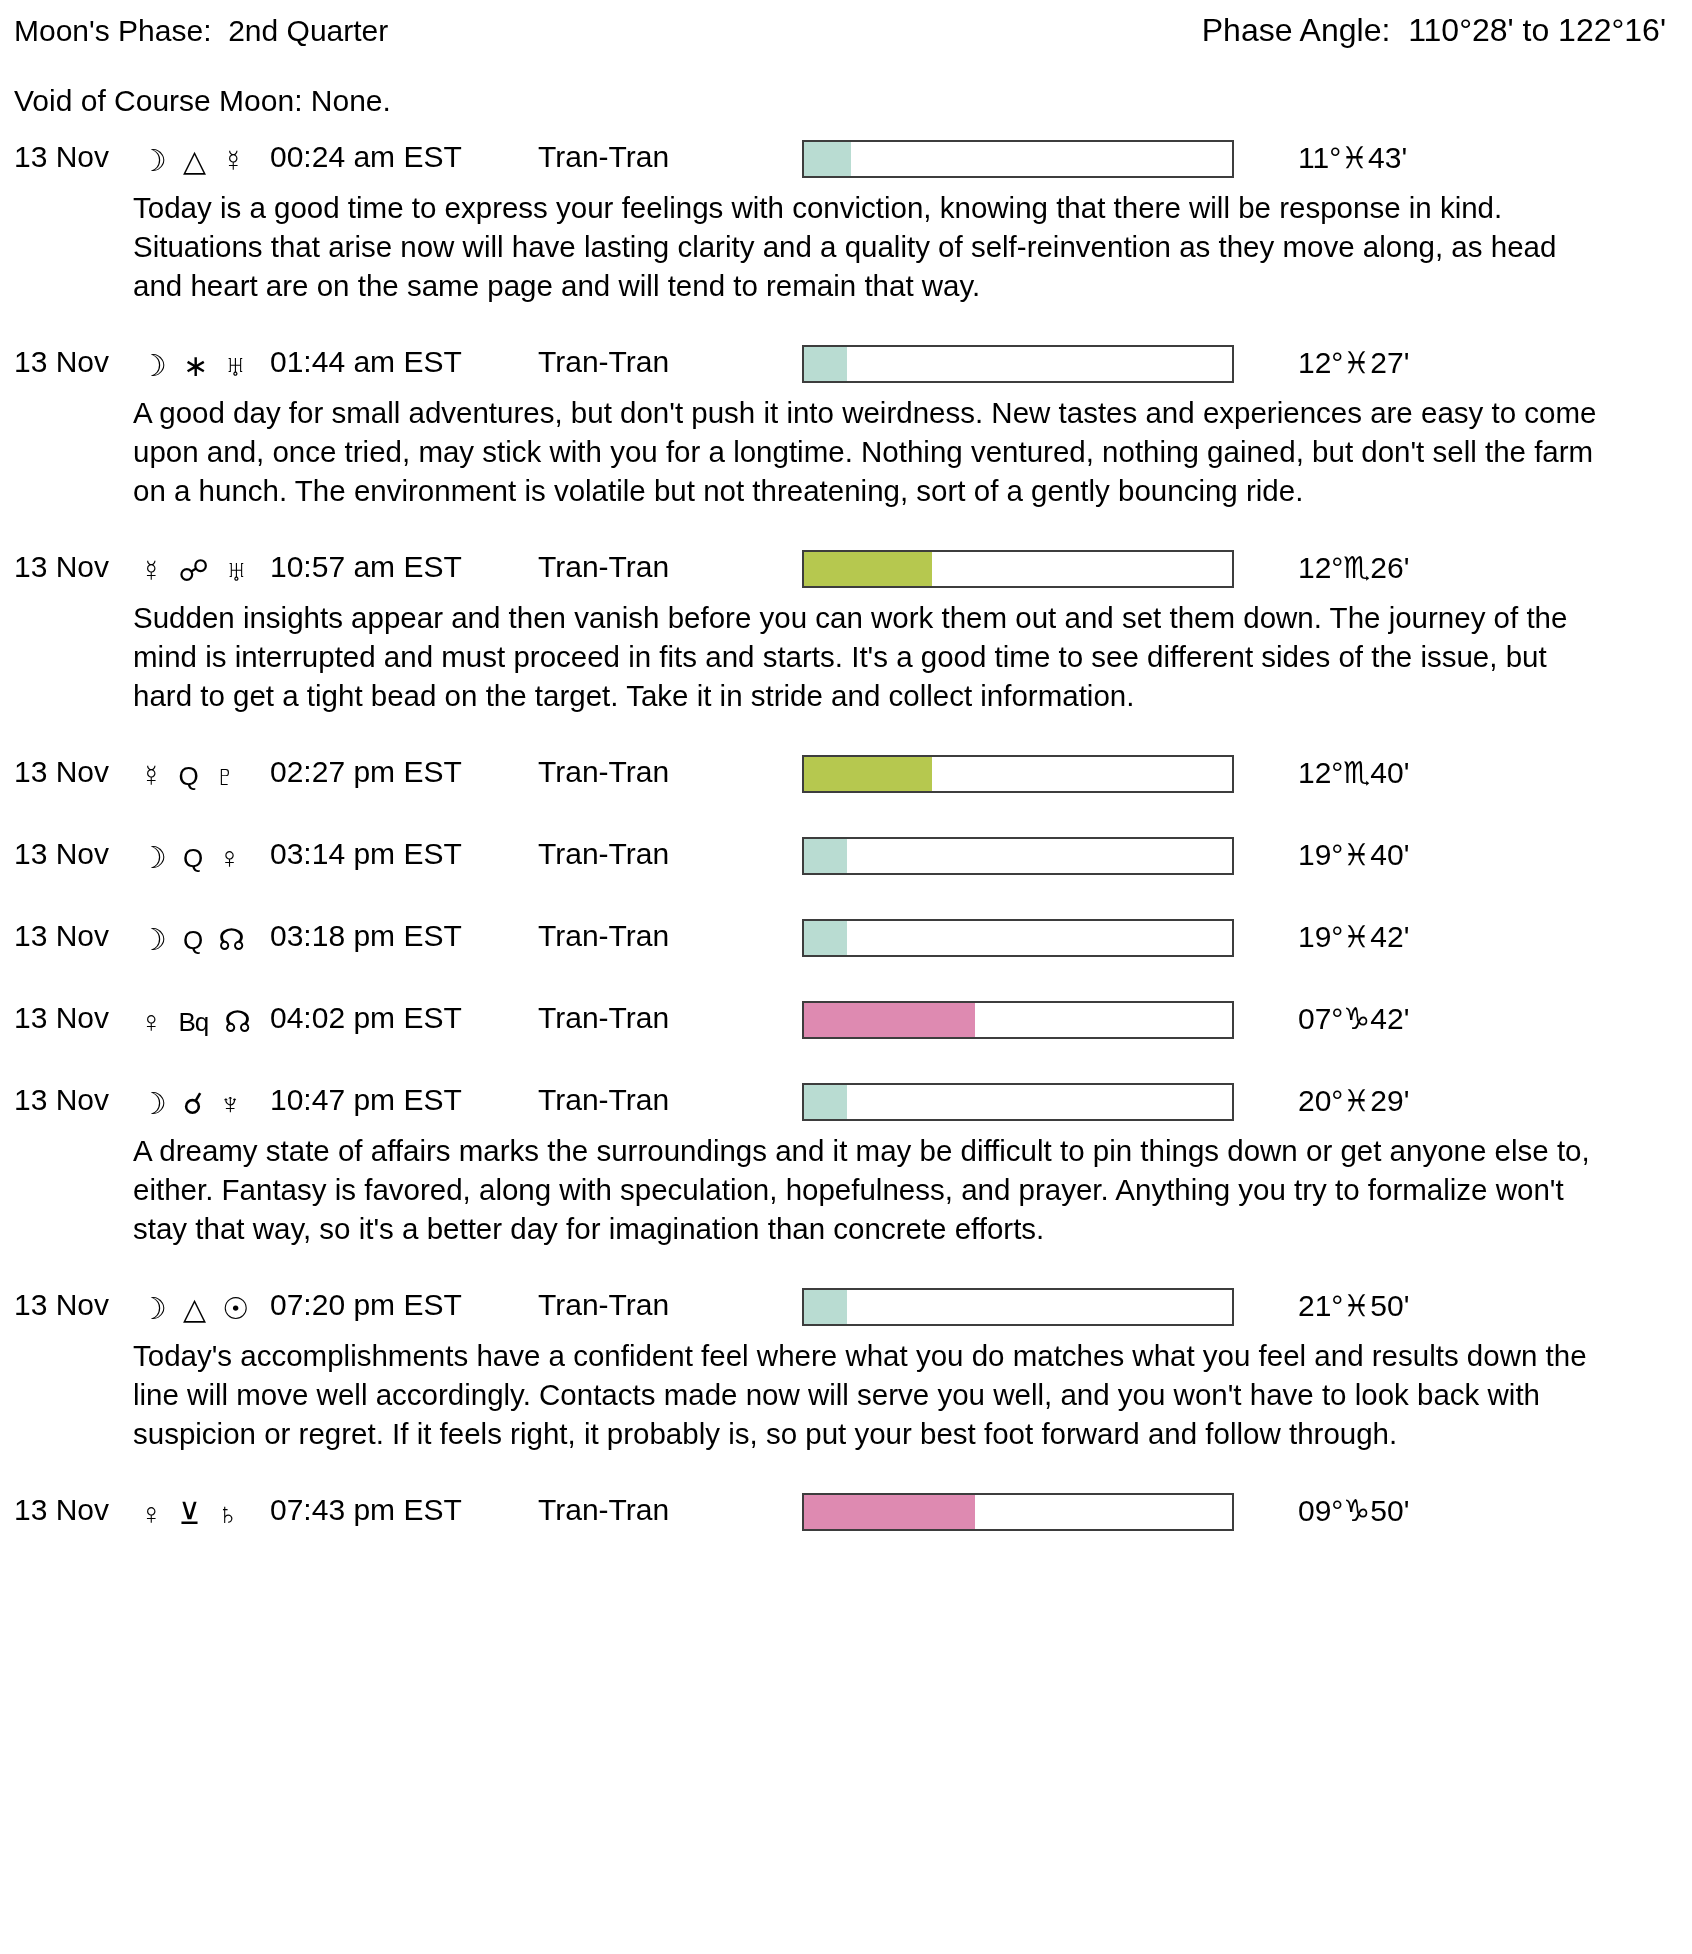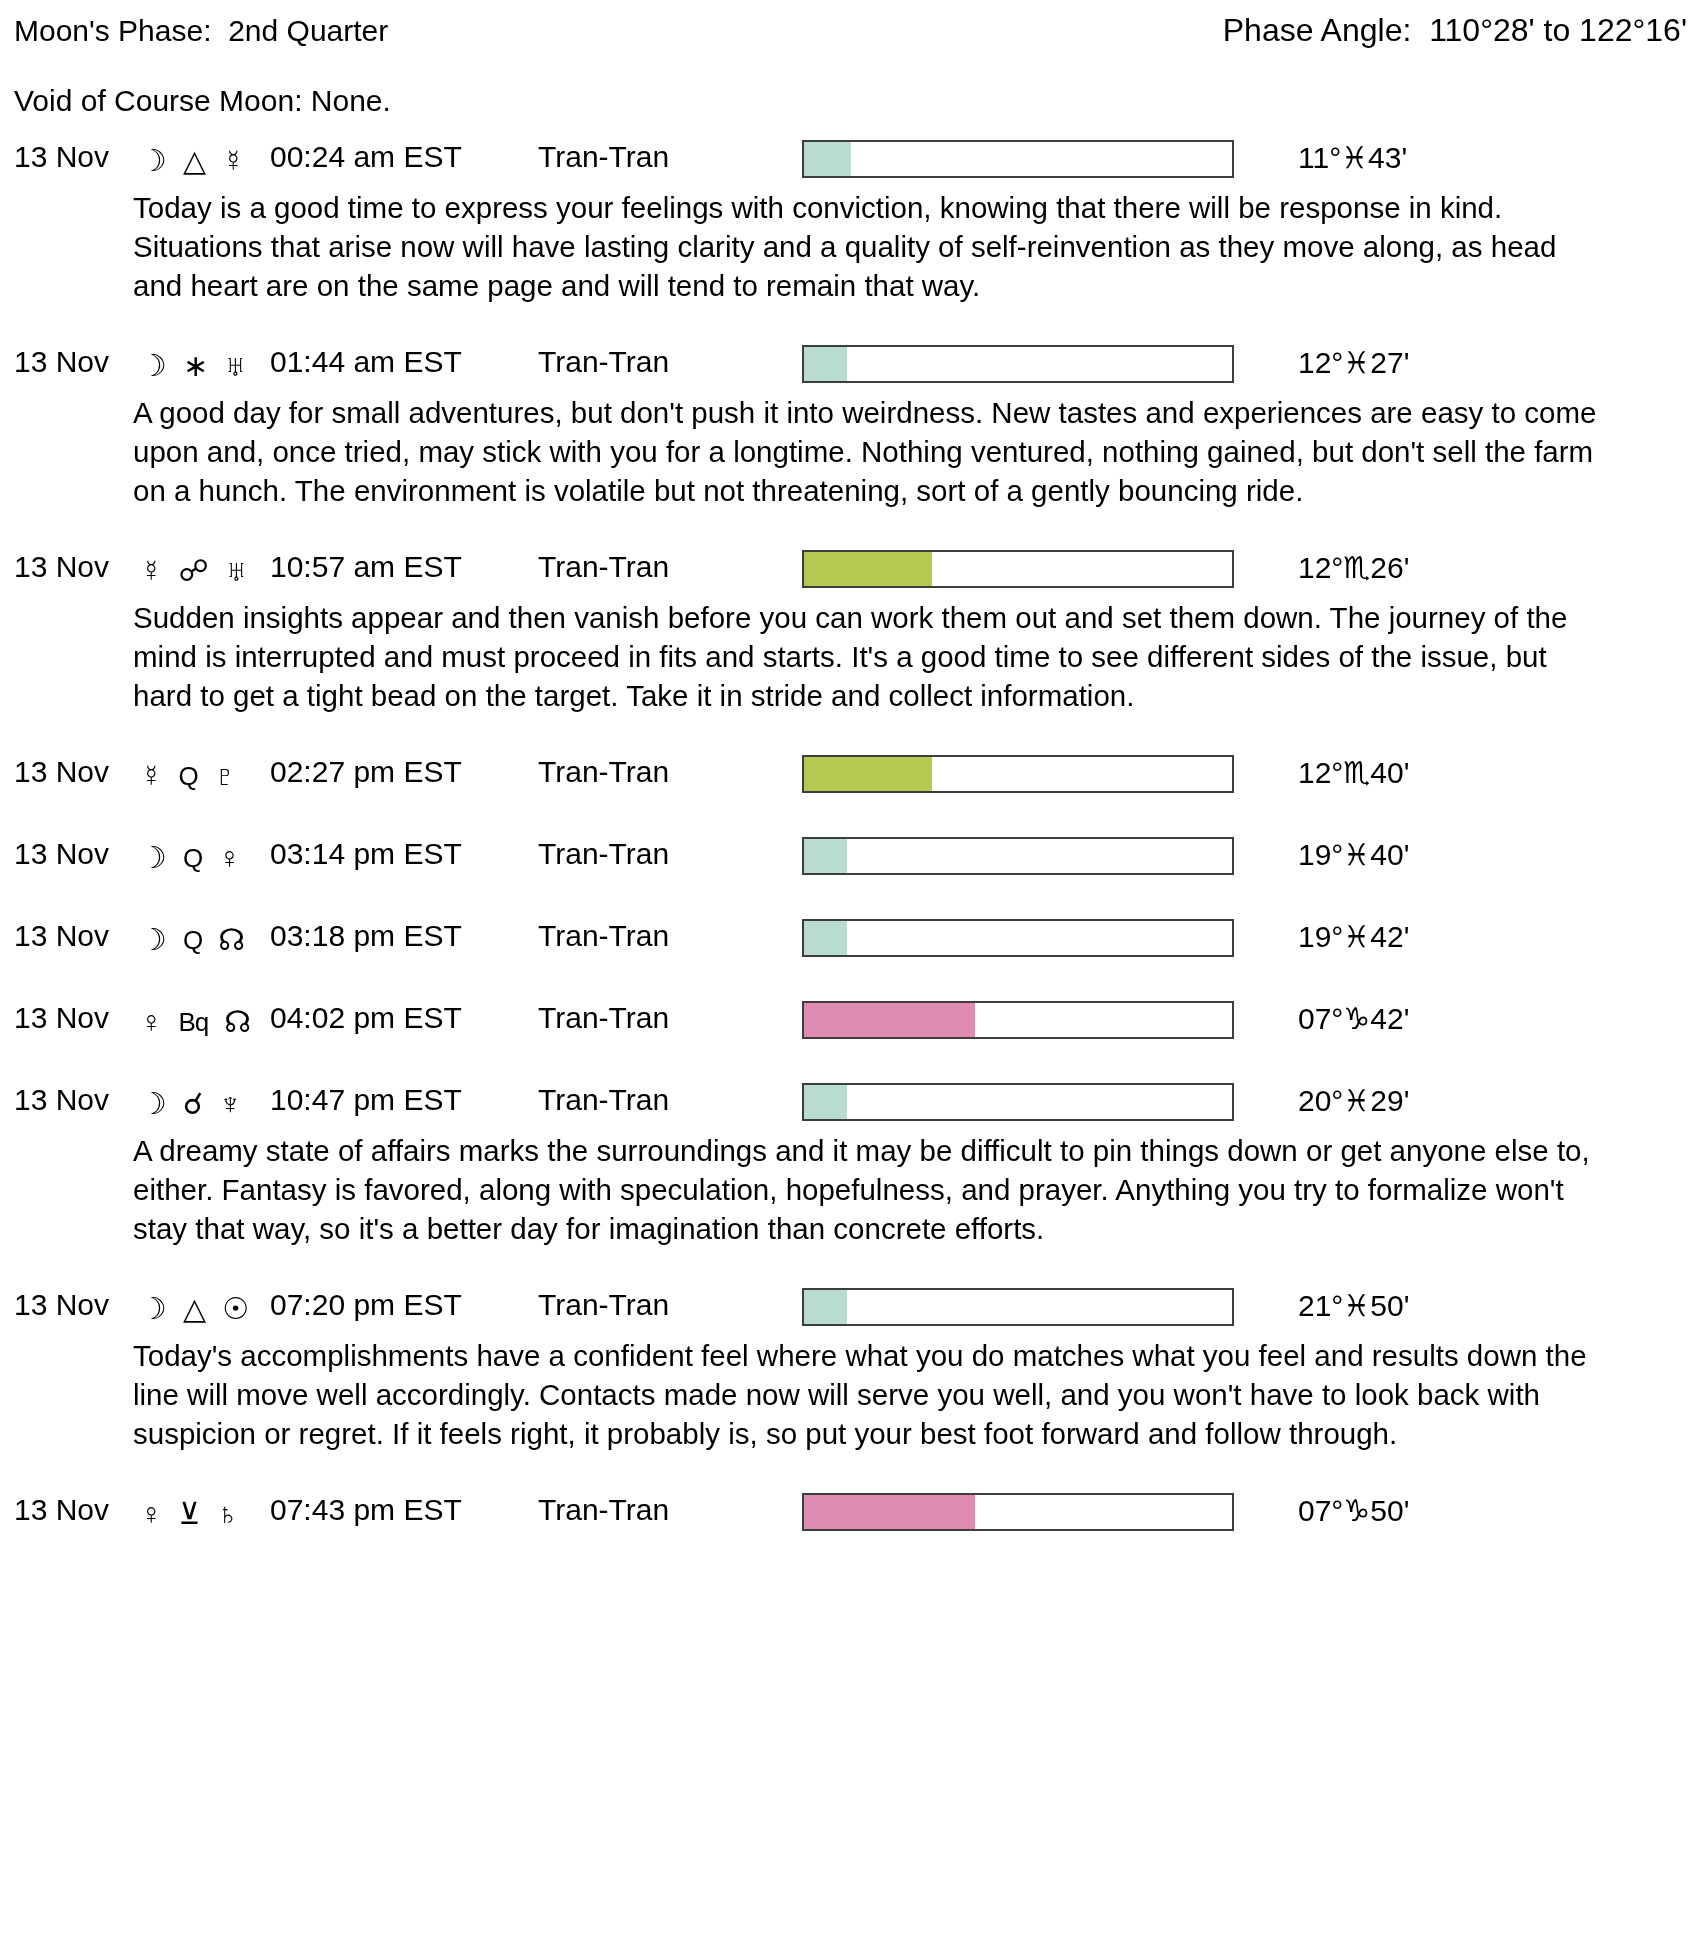--- a/index.html
+++ b/index.html
@@ -4,21 +4,21 @@
 <style>
   html, body { margin: 0; padding: 0; }
   body {
     width: 1692px;
     height: 1954px;
     background: #ffffff;
     color: #000000;
     font-family: "Liberation Sans", "DejaVu Sans", sans-serif;
     overflow: hidden;
   }
-  .page { padding: 10px 5px 0 14px; }
+  .page { padding: 10px 26px 0 14px; }
 
   
   .hdr-line1 {
     display: flex;
     justify-content: space-between;
     align-items: baseline;
     margin-top: 2px;
   }
   .hdr-main { font-size: 30px; white-space: pre-wrap; }
   .hdr-angle { font-size: 32px; white-space: pre-wrap; }
@@ -241,19 +241,19 @@
       <span class="col-syms">
             <span class="sym">♀</span>
             <span class="sym">⊻</span>
             <span class="sym">♄</span>
           </span>
       <span class="col-time">07:43 pm EST</span>
       <span class="col-type">Tran-Tran</span>
       <span class="orb-bar">
             <span class="orb-fill" style="width: 40%; background: rgb(222, 138, 177);"></span>
           </span>
-      <span class="col-pos">07°♑50'</span>
+      <span class="col-pos">09°♑50'</span>
     </div>
 
   </div>
     </div>
 
 </div>
 
 </body></html>

